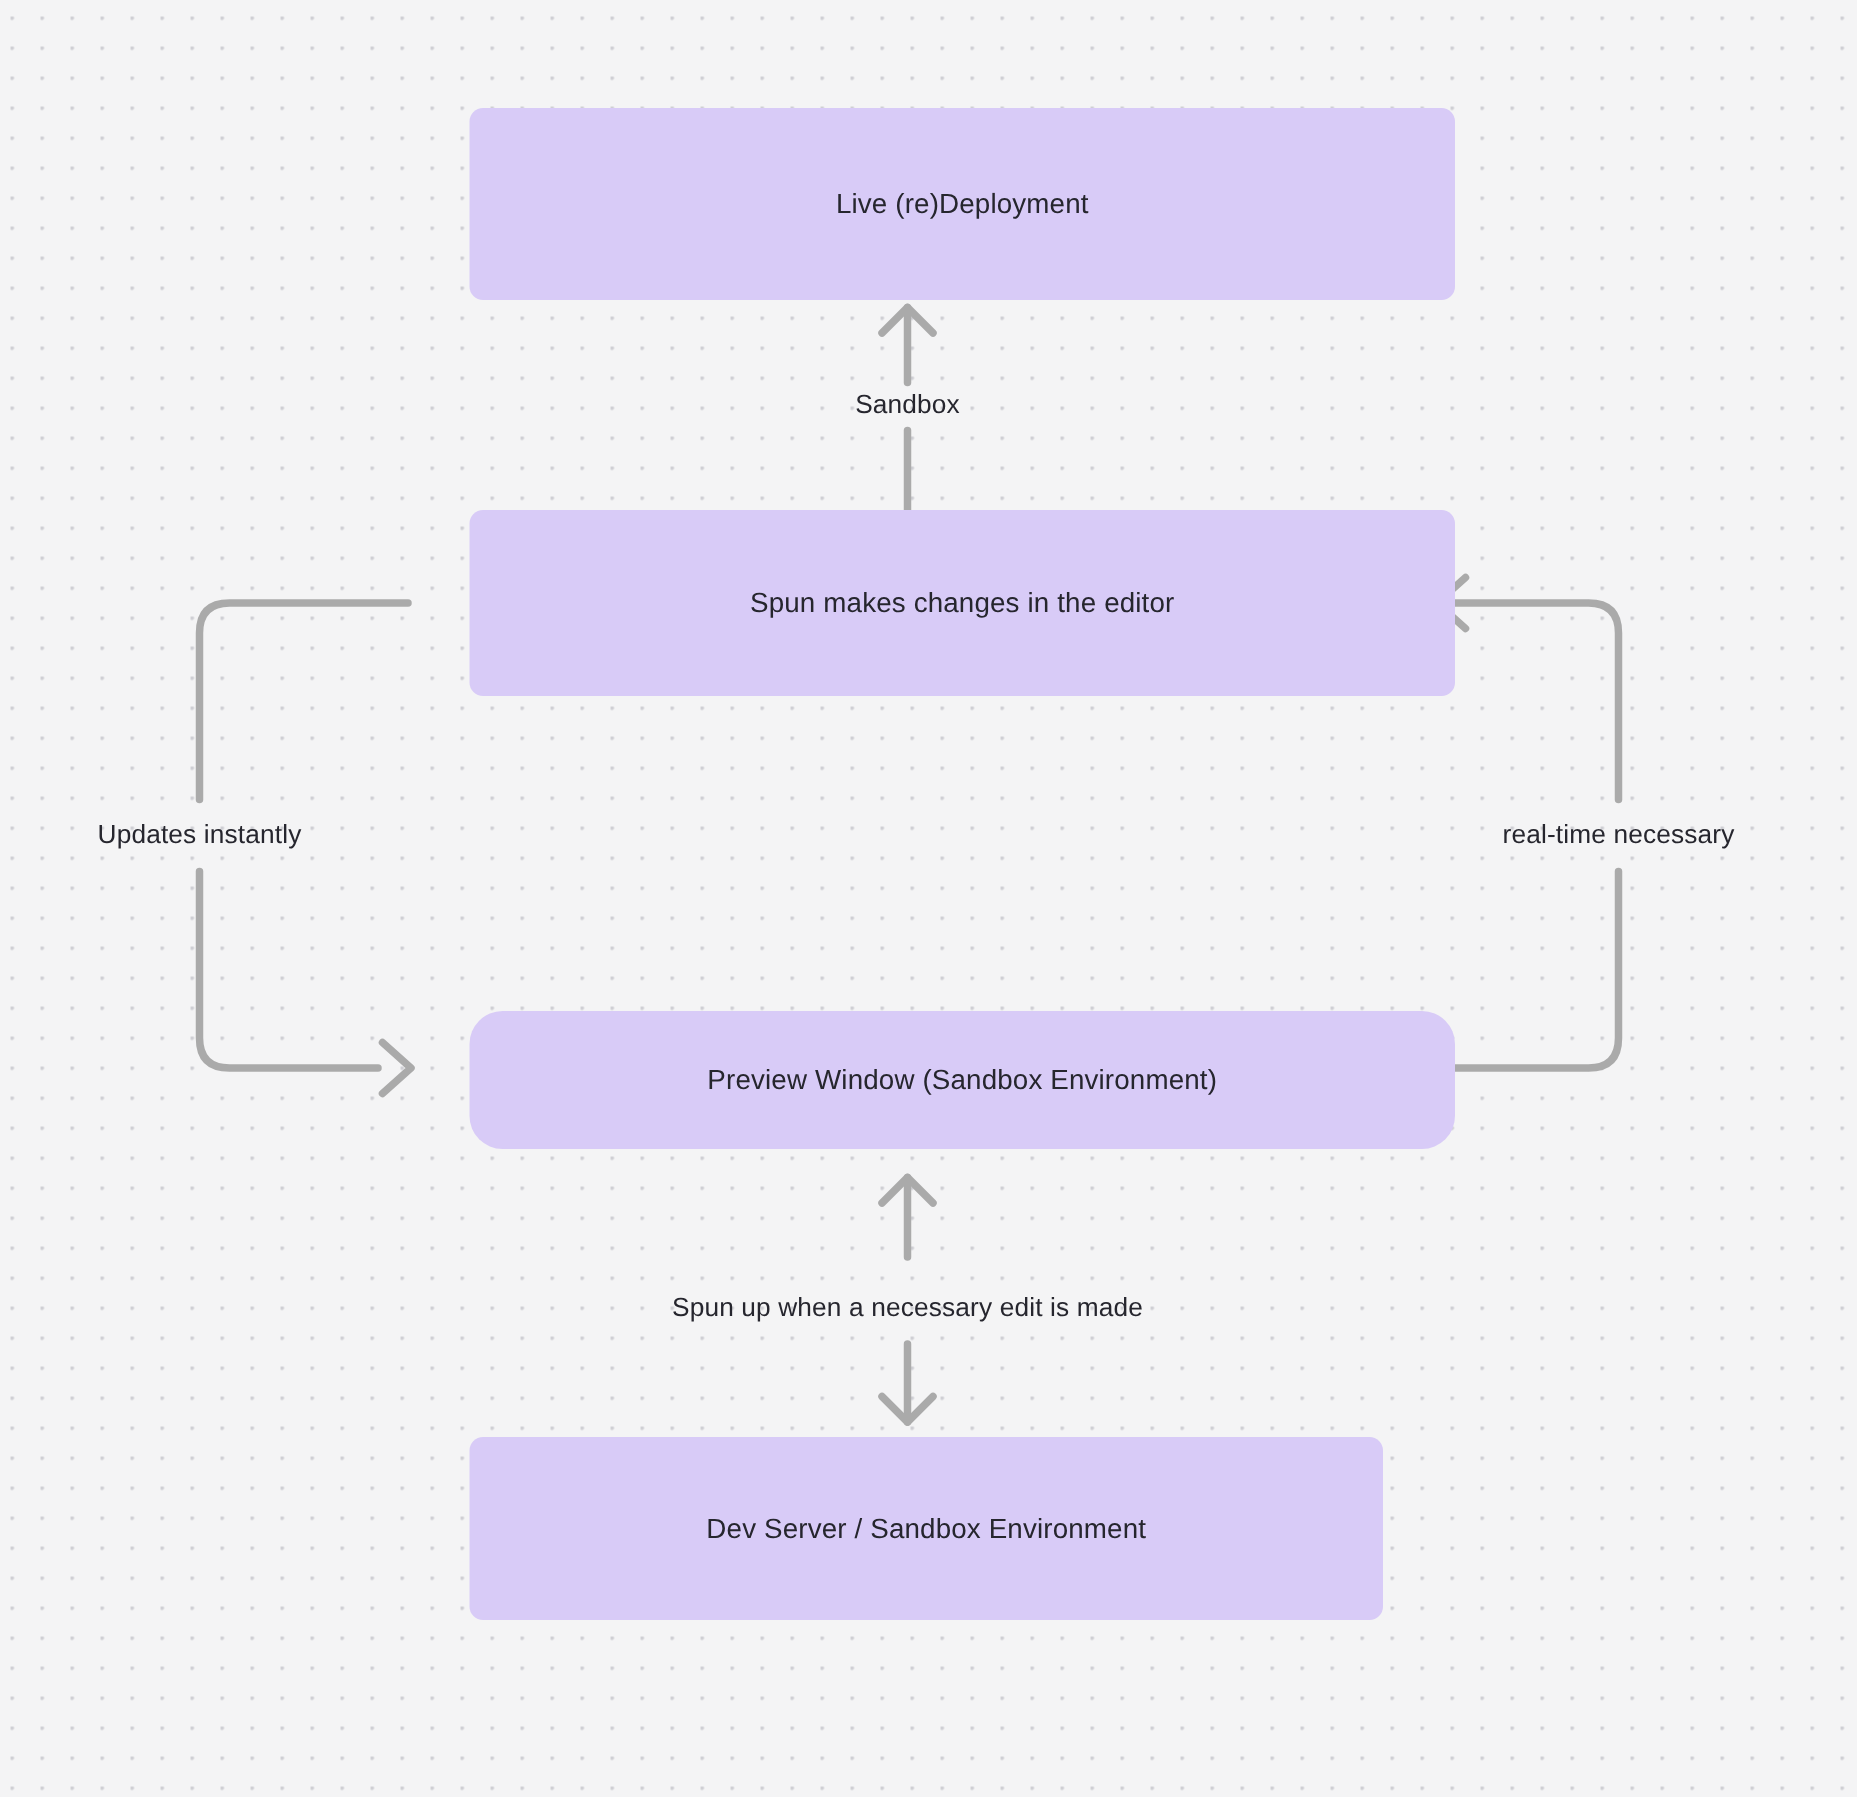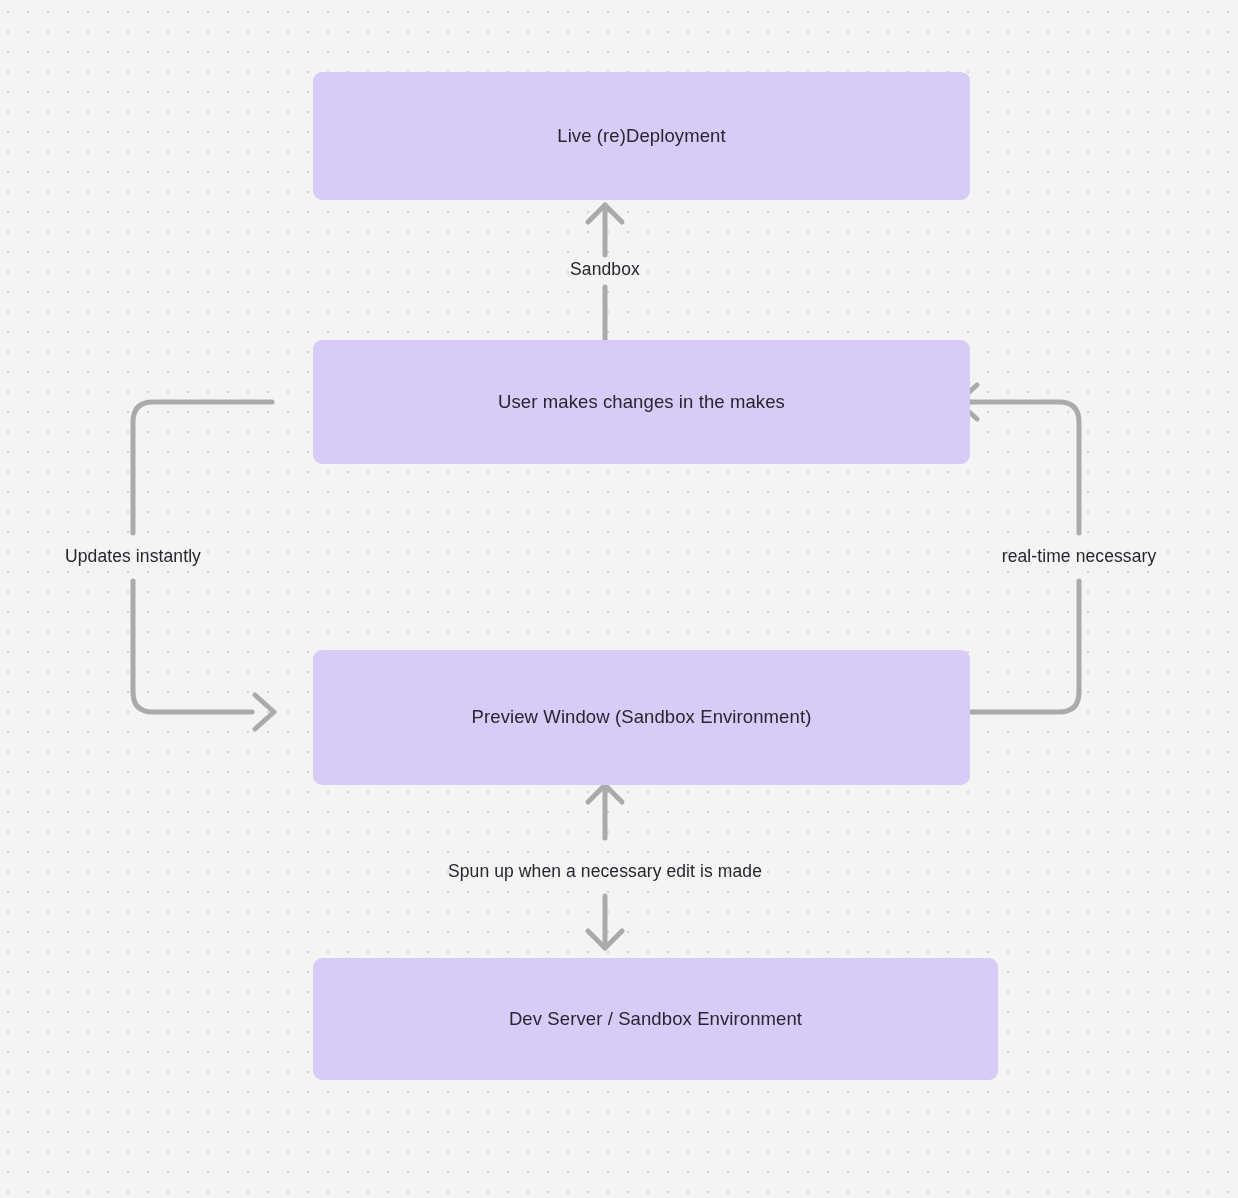--- a/index.html
+++ b/index.html
@@ -93,28 +93,28 @@
       </g>
 
     </g>
   </svg>
 
   <div class="node" style="left:277px; top:72px; width:657px; height:128px;">
     <span class="node-label">Live (re)Deployment</span>
   </div>
 
   <div class="node" style="left:277px; top:340px; width:657px; height:124px;">
-    <span class="node-label">User makes changes in the makes</span>
+    <span class="node-label">Spun makes changes in the editor</span>
   </div>
 
-  <div class="node" style="left:277px; top:650px; width:657px; height:135px;">
+  <div class="node" style="left:277px; top:674px; width:657px; height:92px;border-radius:22px;">
     <span class="node-label">Preview Window (Sandbox Environment)</span>
   </div>
 
-  <div class="node" style="left:277px; top:958px; width:685px; height:122px;">
+  <div class="node" style="left:277px; top:958px; width:609px; height:122px;">
     <span class="node-label">Dev Server / Sandbox Environment</span>
   </div>
 
   <div class="edge-label" style="left:605px; top:270px;">Sandbox</div>
 
   <div class="edge-label" style="left:133px; top:557px;">Updates instantly</div>
 
   <div class="edge-label" style="left:1079px; top:557px;">real-time necessary</div>
 
   <div class="edge-label" style="left:605px; top:872px;text-align:right;">Spun up when a necessary edit is made</div>

